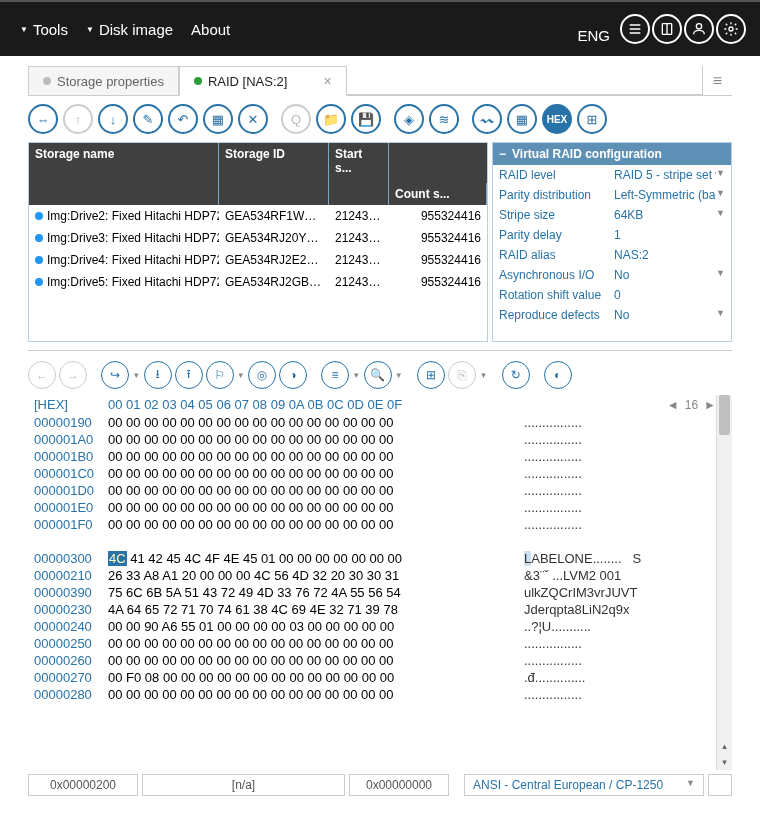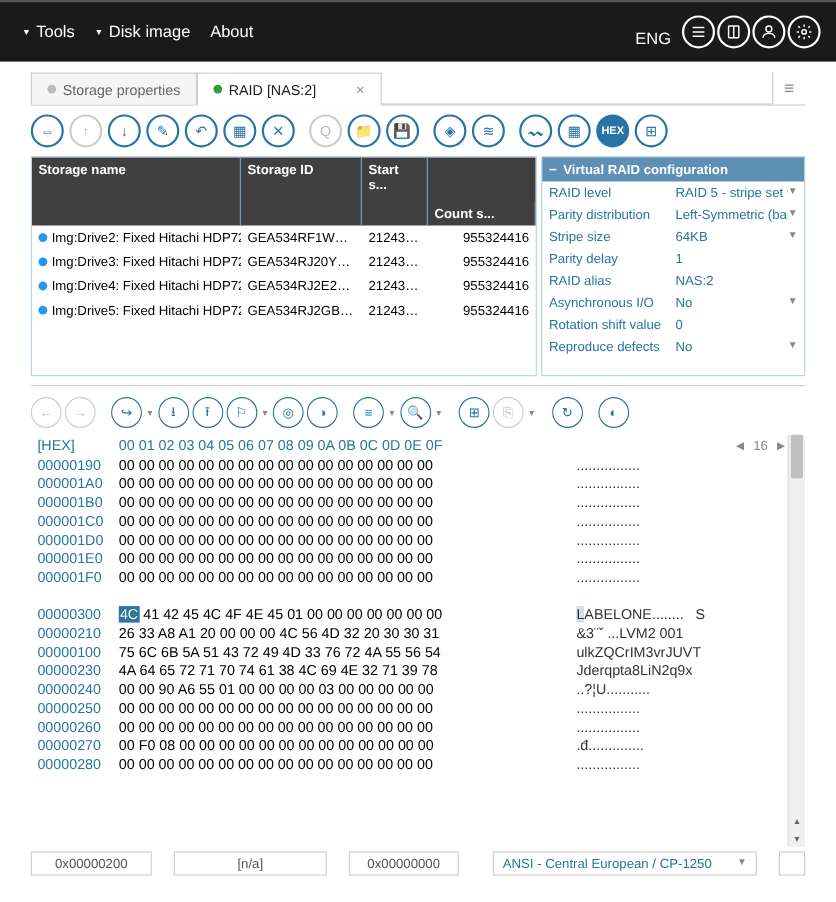--- a/index.html
+++ b/index.html
@@ -56,21 +56,21 @@
 .hex-row { display: flex; padding: 1px 0; }
 .hex-offset { width: 80px; color: #2873a8; padding-left: 6px; }
 .hex-bytes { width: 400px; }
 .hex-ascii { flex: 1; padding-left: 16px; color: #333; }
 .hl { background: #2873a8; color: #fef9c3; padding: 0 1px; }
 .hl-ascii { background: #cce0ee; }
 .pager { margin-left: auto; display: flex; align-items: center; gap: 6px; color: #888; font-size: 12px; }
 .scrollbar { width: 16px; background: #f0f0f0; border-left: 1px solid #ddd; position: relative; }
 .scroll-thumb { position: absolute; top: 0; left: 2px; right: 2px; height: 40px; background: #c0c0c0; border-radius: 2px; }
 .scroll-btn { position: absolute; left: 0; right: 0; height: 16px; display: flex; align-items: center; justify-content: center; font-size: 9px; color: #666; cursor: pointer; }
-.statusbar { display: flex; gap: 20px; padding: 4px 0; font-size: 12px; }
+.statusbar { display: flex; gap: 4px; padding: 4px 0; font-size: 12px; }
 .status-field { border: 1px solid #ccc; padding: 3px 8px; color: #555; text-align: center; }
 .sf1 { width: 110px; } .sf2 { flex: 1; } .sf3 { width: 100px; } .sf4 { width: 240px; display: flex; justify-content: space-between; color: #2873a8; margin-left: 11px; } .sf5 { width: 24px; }
 svg { width: 14px; height: 14px; }
 .circle-btn svg { width: 16px; height: 16px; stroke: #fff; fill: none; stroke-width: 2; }
 </style>
 </head>
 <body>
 
 <div class="window">
   <div class="topbar">
@@ -323,21 +323,21 @@
               <div class="hex-offset">00000300</div>
               <div class="hex-bytes"><span class="hl">4C</span> 41 42 45 4C 4F 4E 45 01 00 00 00 00 00 00 00</div>
               <div class="hex-ascii"><span class="hl-ascii">L</span>ABELONE........&nbsp;&nbsp;&nbsp;S</div>
             </div>
             <div class="hex-row">
               <div class="hex-offset">00000210</div>
               <div class="hex-bytes">26 33 A8 A1 20 00 00 00 4C 56 4D 32 20 30 30 31</div>
               <div class="hex-ascii">&amp;3¨ˇ ...LVM2 001</div>
             </div>
             <div class="hex-row">
-              <div class="hex-offset">00000100</div>
+              <div class="hex-offset">00000390</div>
               <div class="hex-bytes">75 6C 6B 5A 51 43 72 49 4D 33 76 72 4A 55 56 54</div>
               <div class="hex-ascii">ulkZQCrIM3vrJUVT</div>
             </div>
             <div class="hex-row">
               <div class="hex-offset">00000230</div>
               <div class="hex-bytes">4A 64 65 72 71 70 74 61 38 4C 69 4E 32 71 39 78</div>
               <div class="hex-ascii">Jderqpta8LiN2q9x</div>
             </div>
             <div class="hex-row">
               <div class="hex-offset">00000240</div>

